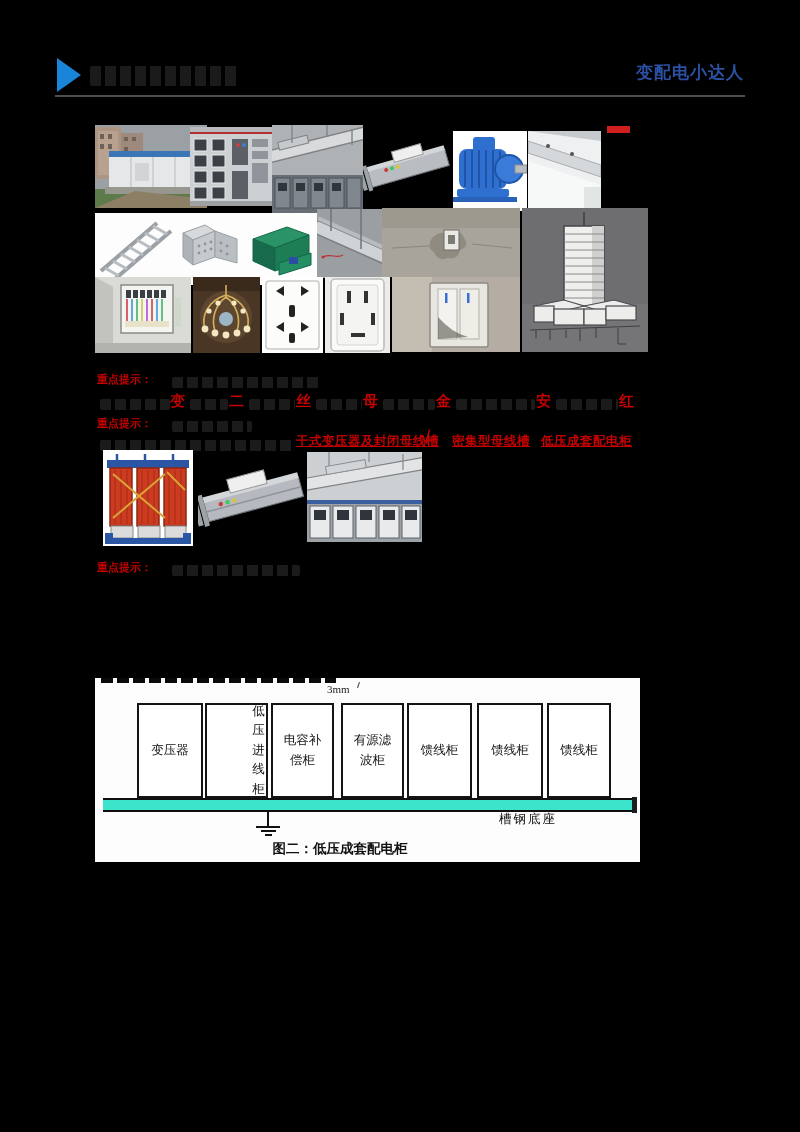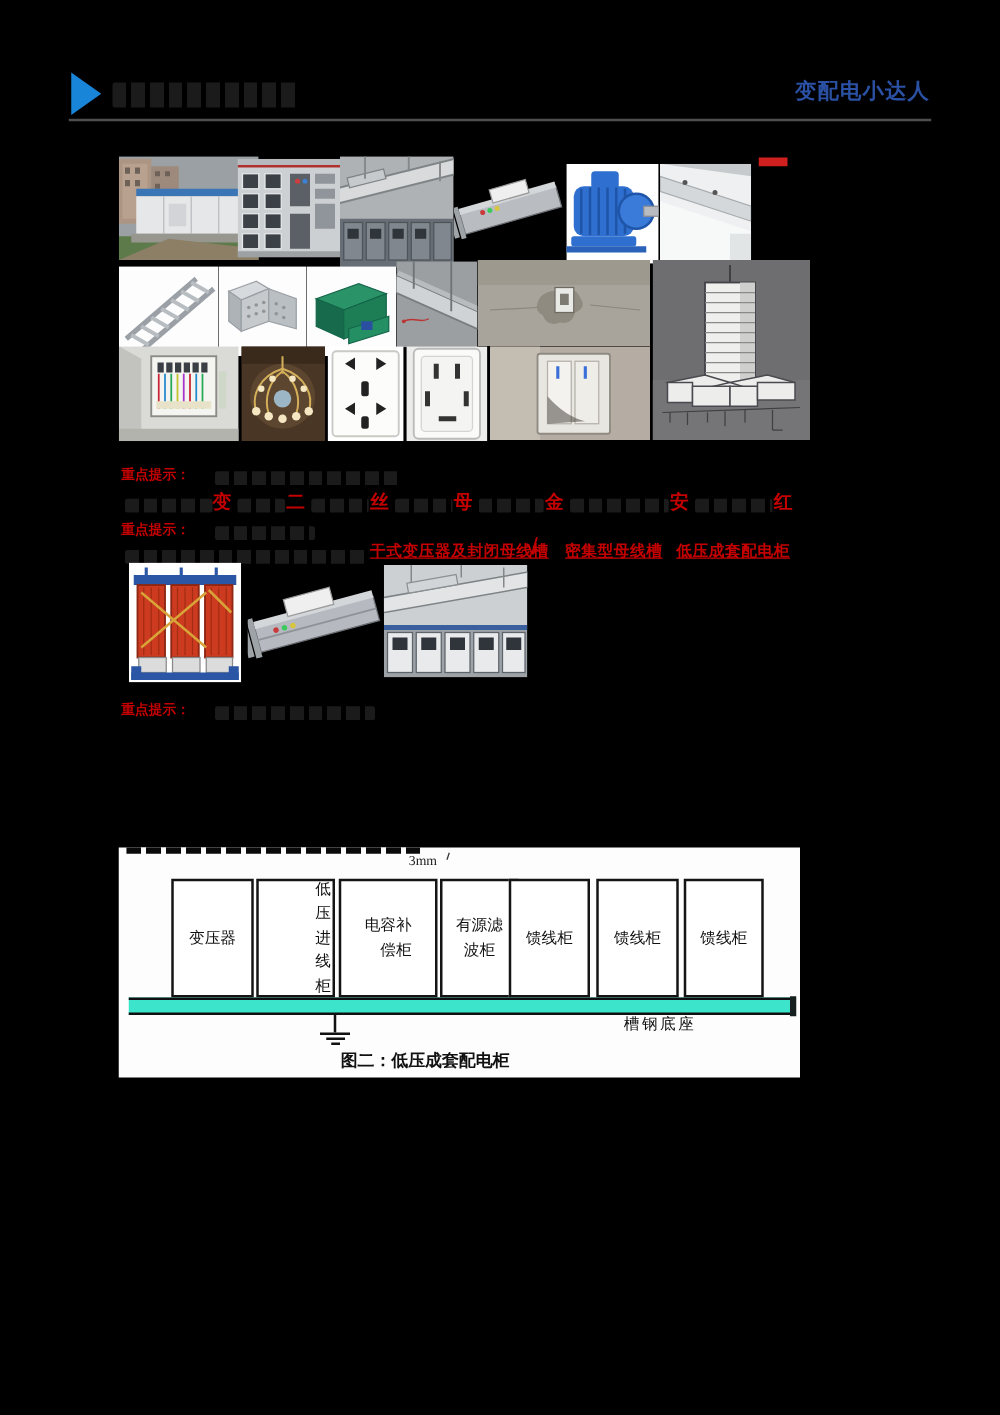--- a/index.html
+++ b/index.html
@@ -535,23 +535,23 @@
     <div class="abs sliver" style="left:6px;top:0;width:235px;height:7px;">
       <div style="margin-top:-11px;height:16px;background:repeating-linear-gradient(90deg,#0a0a0a 0 12px,#fdfdfd 12px 16px);"></div>
     </div>
 
     <div class="abs gap-label" style="left:232px;top:5px;">3mm</div>
     <div class="abs" style="left:263px;top:4px;width:1px;height:6px;background:#333;transform:rotate(18deg);"></div>
 
     <div class="cab" style="left:42px;width:66px;">变压器</div>
     <div class="cab" style="left:110px;width:63px;padding-left:44px;">低压进
 线柜</div>
-    <div class="cab" style="left:176px;width:79px;text-align:right;">电容补
+    <div class="cab" style="left:176px;width:63px;">电容补
 偿柜</div>
-    <div class="cab" style="left:246px;width:63px;margin-left:11px;">有源滤
+    <div class="cab" style="left:246px;width:63px;">有源滤
 波柜</div>
     <div class="cab" style="left:312px;width:65px;">馈线柜</div>
     <div class="cab" style="left:382px;width:66px;">馈线柜</div>
     <div class="cab" style="left:452px;width:64px;">馈线柜</div>
 
     <div class="abs" style="left:8px;top:120px;width:531px;height:10px;background:#3ce4cb;border-top:2px solid #101010;border-bottom:2px solid #101010;"></div>
     <div class="abs" style="left:537px;top:119px;width:5px;height:16px;background:#15201f;"></div>
 
     <div>
       <div class="gline" style="left:172px;top:133px;width:2px;height:15px;"></div>

